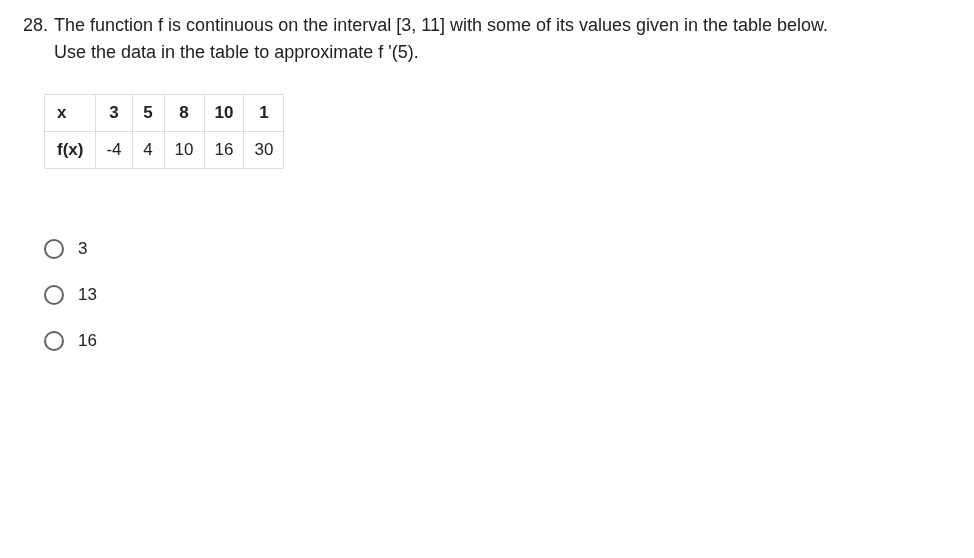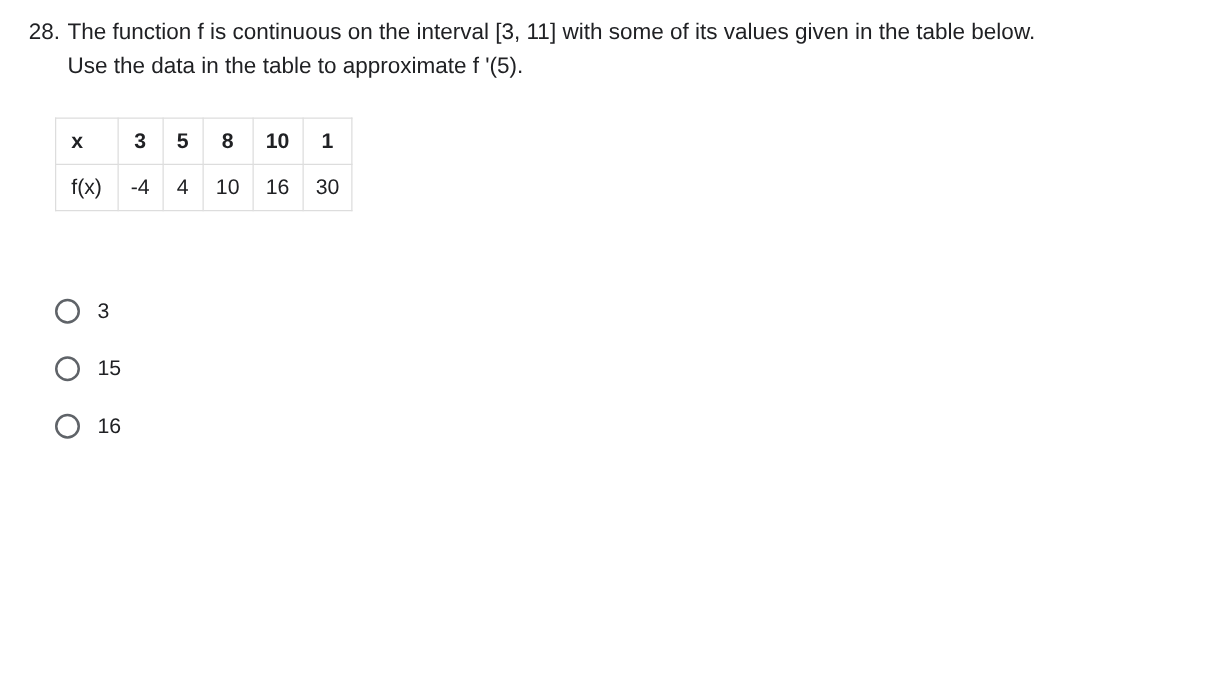--- a/index.html
+++ b/index.html
@@ -38,21 +38,21 @@
     .data-table td {
       border: 1px solid #ddd;
       padding: 8px 10px;
       text-align: center;
       min-width: 32px;
     }
     .data-table tr:first-child td {
       font-weight: bold;
     }
     .data-table td:first-child {
-      font-weight: normal;
+      font-weight: bold;
       text-align: left;
       padding-left: 12px;
       padding-right: 12px;
     }
     .data-table tr:first-child td:first-child {
       font-weight: bold;
     }
     .options {
       margin: 70px 0 0 44px;
     }
@@ -107,20 +107,20 @@
   </tbody>
     </table>
 
   <div class="options">
     <div class="option-row">
       <div class="radio-circle"></div>
       <div class="option-label">3</div>
     </div>
     <div class="option-row">
       <div class="radio-circle"></div>
-      <div class="option-label">15</div>
+      <div class="option-label">13</div>
     </div>
     <div class="option-row">
       <div class="radio-circle"></div>
       <div class="option-label">16</div>
     </div>
   </div>
 </div>
 
 </body></html>

